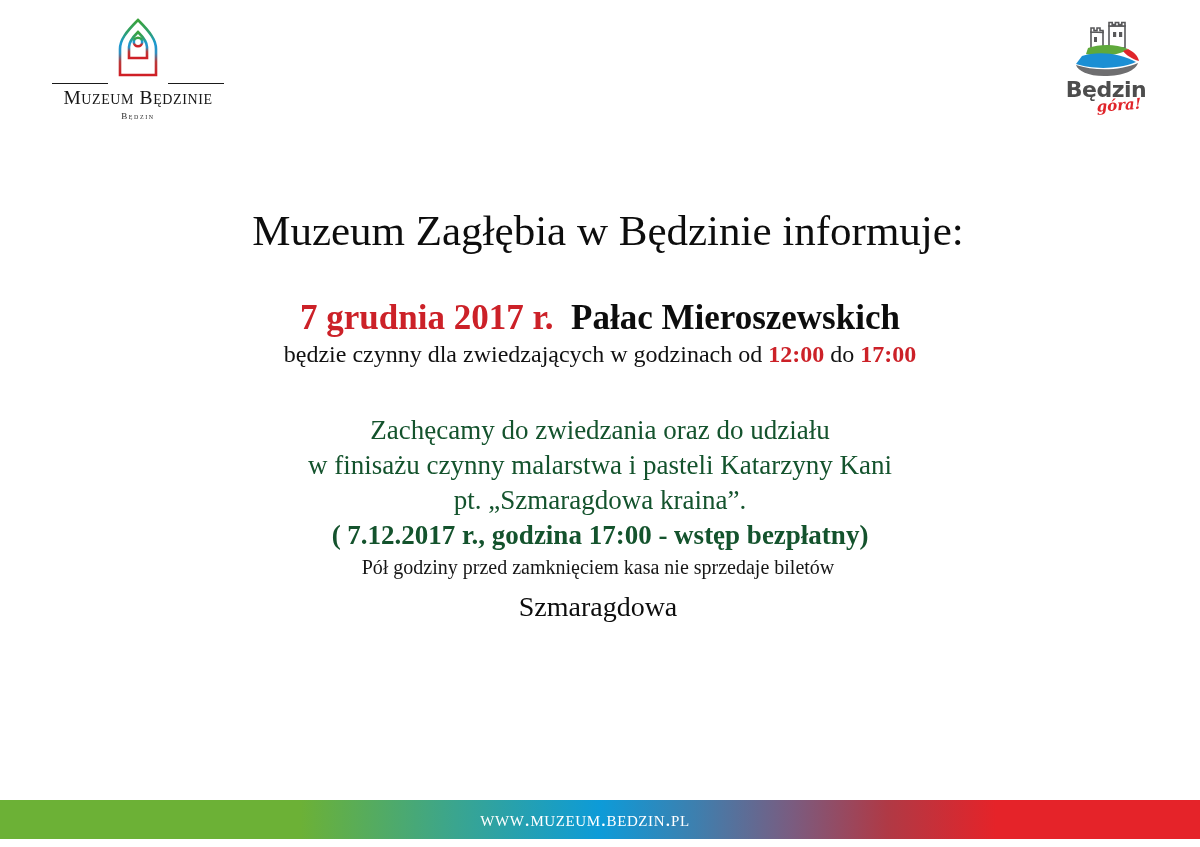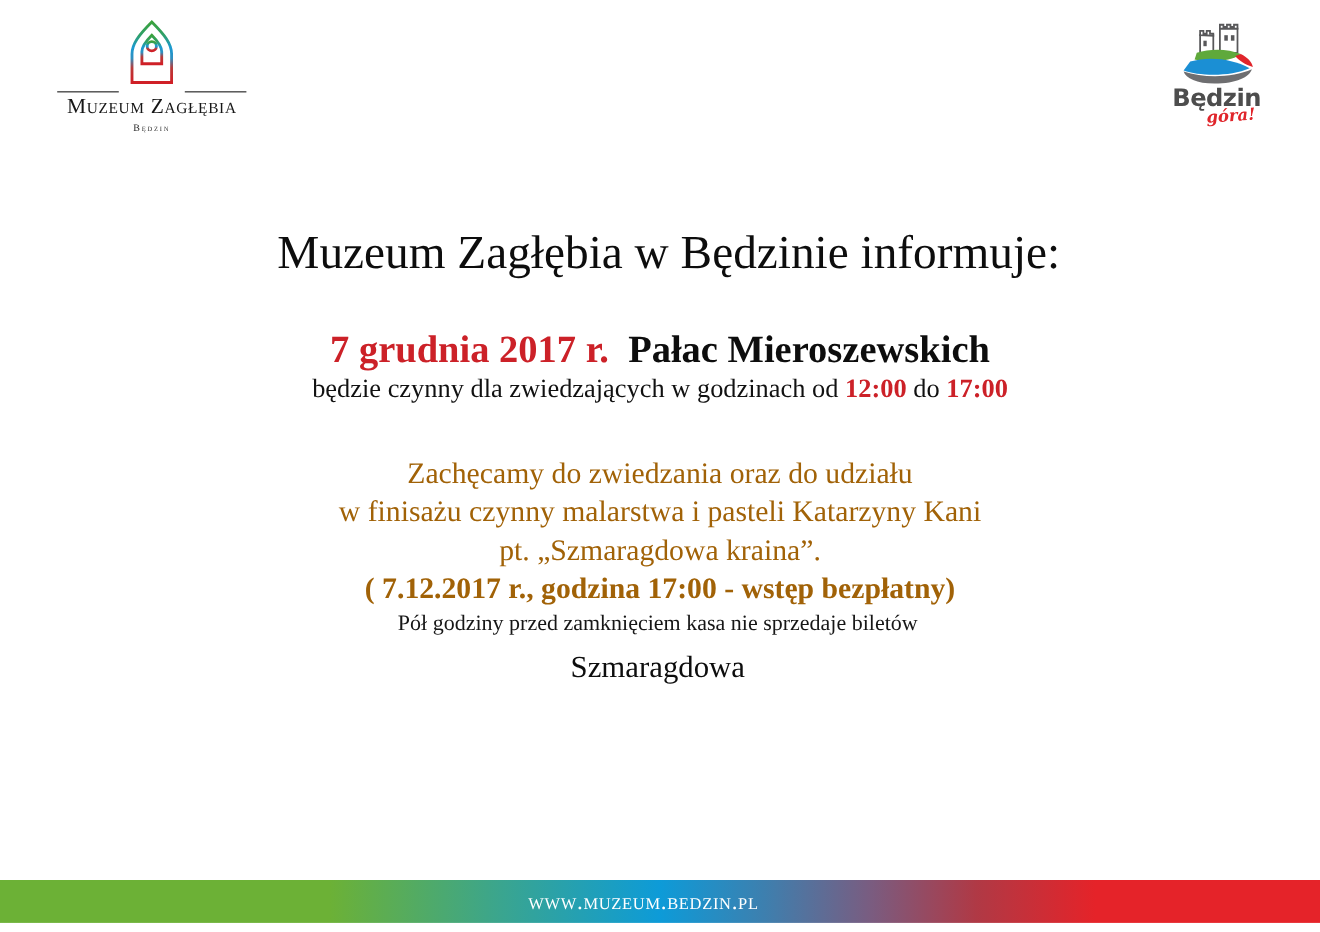--- a/index.html
+++ b/index.html
@@ -159,21 +159,21 @@
   }
   .black-b {
     color: #0d0d0d;
     font-weight: bold;
   }
 
   .block-invite {
     margin-top: 44px;
     font-size: 27px;
     line-height: 1.30;
-    color: #a16207;
+    color: #14532d;
   }
   .block-invite .bold-line {
     font-weight: bold;
     font-size: 27px;
   }
 
   .block-closing {
     position: absolute;
     left: 0; right: 4px;
     top: 555px;
@@ -255,21 +255,21 @@
 
           <line x1="27" y1="14" x2="27" y2="57"></line>
           <line x1="18" y1="29" x2="18" y2="57"></line>
           <line x1="36" y1="29" x2="36" y2="57"></line>
 
           <line x1="9" y1="40" x2="45" y2="40"></line>
           <line x1="9" y1="48" x2="45" y2="48"></line>
         </g>
       </svg>
       <div class="museum-rule-wrap"></div>
-      <div class="museum-name">Muzeum Zagłębia</div>
+      <div class="museum-name">Muzeum Będzinie</div>
       <div class="museum-city">Będzin</div>
     </div>
 
     <div class="bedzin-logo">
       <svg class="bedzin-mark" viewBox="0 0 96 64" aria-hidden="true">
 
         <g fill="#ffffff" stroke="#58585a" stroke-width="1.6">
           <path d="M33 14 h12 v16 h-12 z"></path>
           <path d="M33 14 v-4 h3 v2.5 h3 v-2.5 h3 v2.5 h3 v2 z" fill="#ffffff"></path>
         </g>

